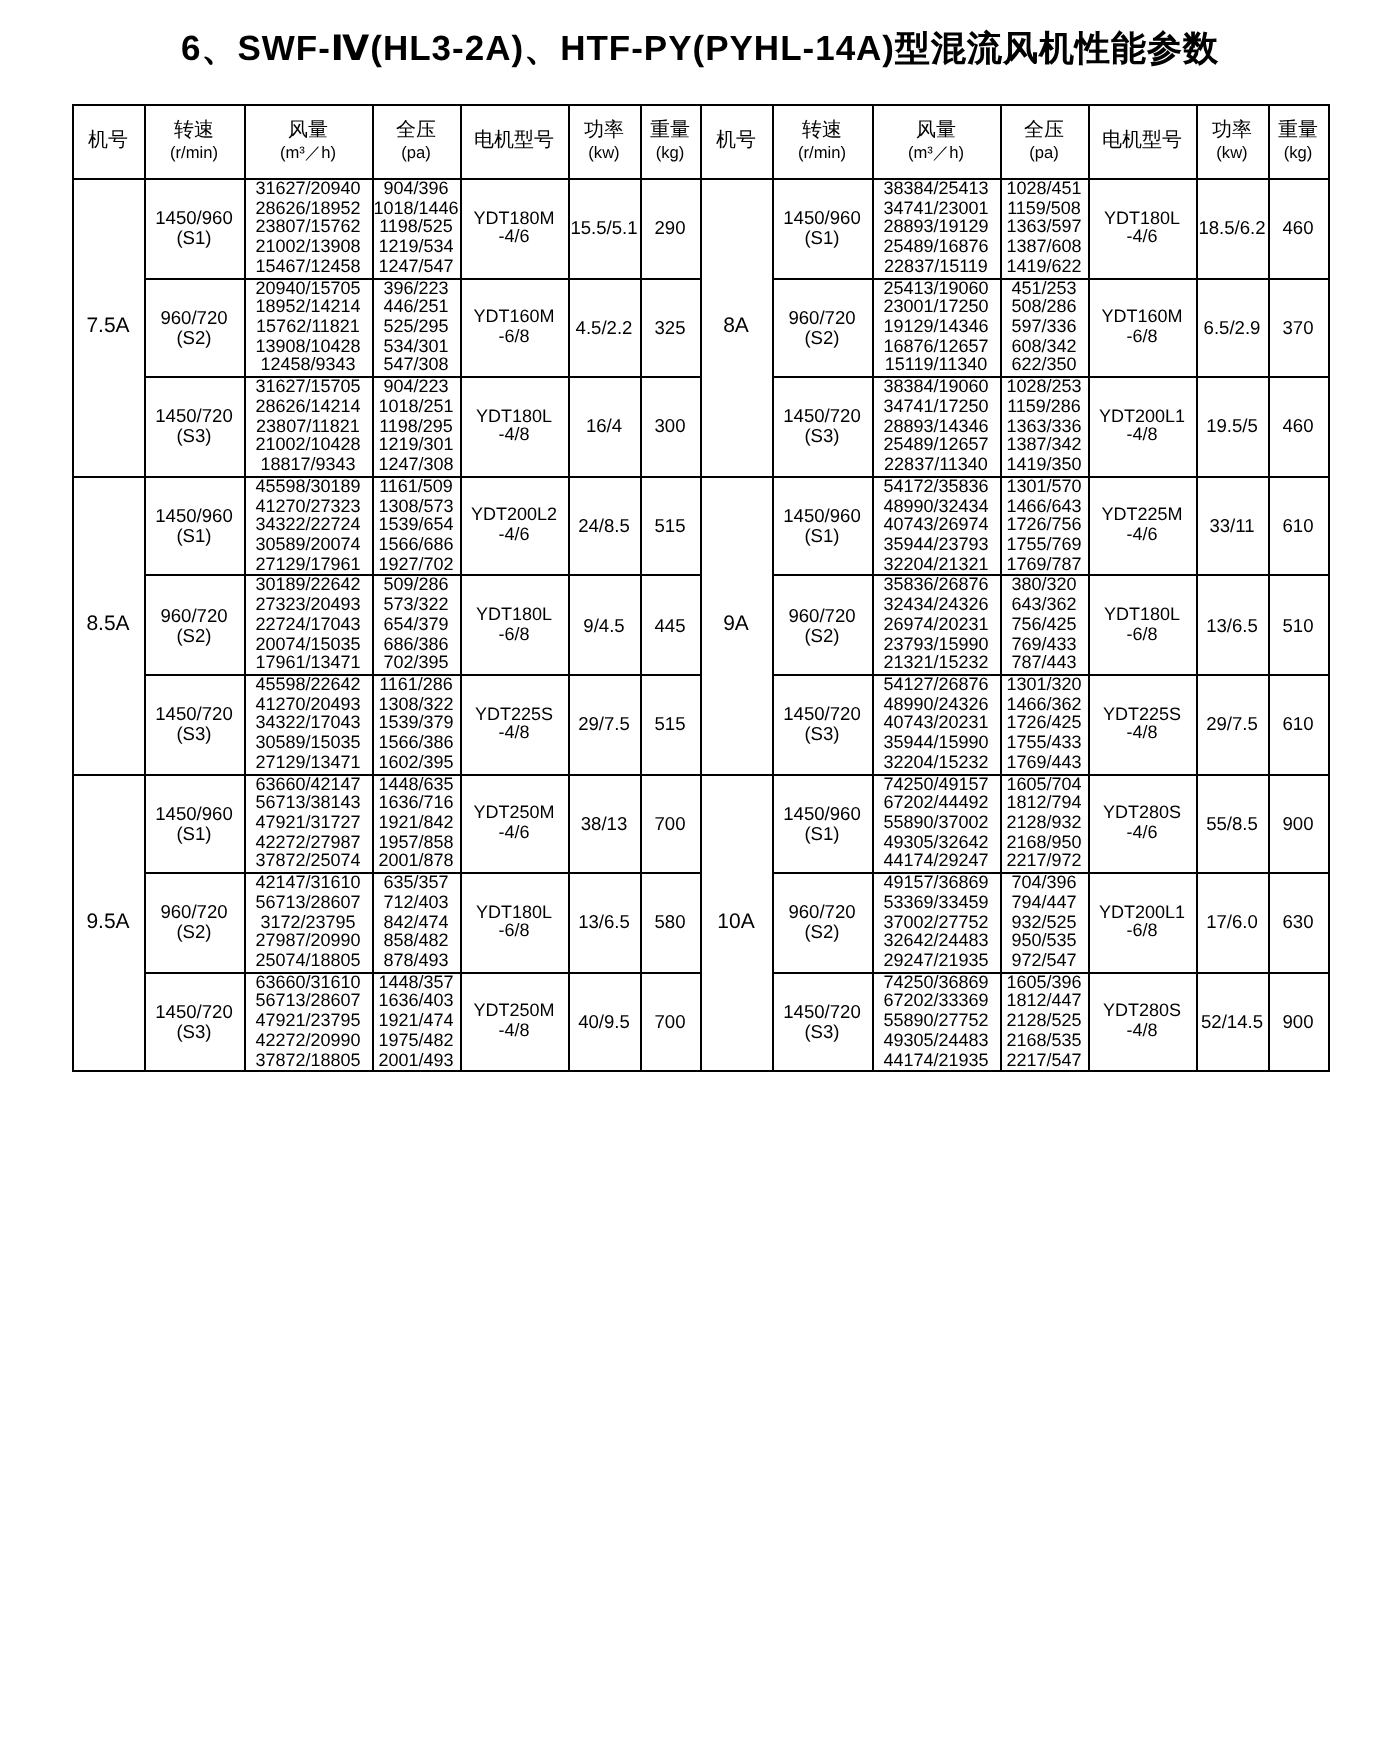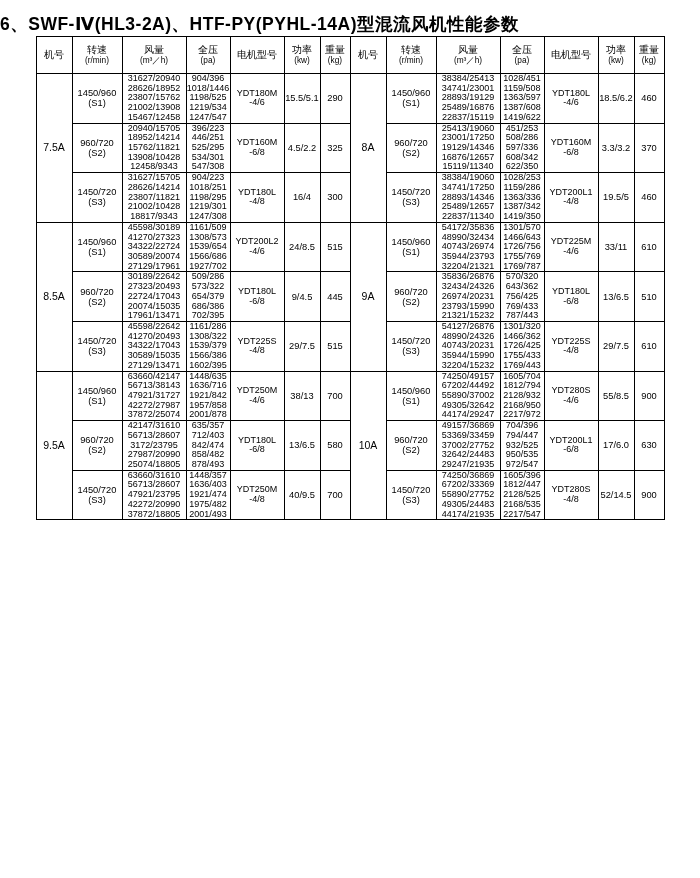--- a/index.html
+++ b/index.html
@@ -4,24 +4,25 @@
 <style>
   html,body{margin:0;padding:0;background:#fff;}
   body{
     width:700px;height:878px;
     font-family:"Liberation Serif","DejaVu Serif",serif;
     color:#000;
     -webkit-font-smoothing:antialiased;
   }
   .page{width:700px;height:878px;position:relative;box-sizing:border-box;padding:0;}
   .title{
+    text-align:center;
     font-size:17.5px;
     font-weight:bold;
     letter-spacing:0.5px;
-    margin:12px 0 0 0;
+    margin:12px 0 16px 0;
     font-family:"Liberation Sans","DejaVu Sans",sans-serif;
     white-space:nowrap;
   }
   .subtitle{
     text-align:center;
     font-size:14.5px;
     font-weight:bold;
     margin:16px 0 10px 0;
     font-family:"Liberation Sans","DejaVu Sans",sans-serif;
     white-space:nowrap;
@@ -197,21 +198,21 @@
             <div>451/253</div>
             <div>508/286</div>
             <div>597/336</div>
             <div>608/342</div>
             <div>622/350</div>
           </td>
           <td class="model">
             <div>YDT160M</div>
             <div>-6/8</div>
           </td>
-          <td>3.3/3.2</td>
+          <td>6.5/2.9</td>
           <td>370</td>
         </tr>
         <tr>
           <td>
             <div>1450/720</div>
             <div>(S3)</div>
           </td>
           <td class="vals data">
             <div>31627/15705</div>
             <div>28626/14214</div>
@@ -339,21 +340,21 @@
             <div>(S2)</div>
           </td>
           <td class="vals data">
             <div>35836/26876</div>
             <div>32434/24326</div>
             <div>26974/20231</div>
             <div>23793/15990</div>
             <div>21321/15232</div>
           </td>
           <td class="vals data">
-            <div>570/320</div>
+            <div>380/320</div>
             <div>643/362</div>
             <div>756/425</div>
             <div>769/433</div>
             <div>787/443</div>
           </td>
           <td class="model">
             <div>YDT180L</div>
             <div>-6/8</div>
           </td>
           <td>13/6.5</td>

